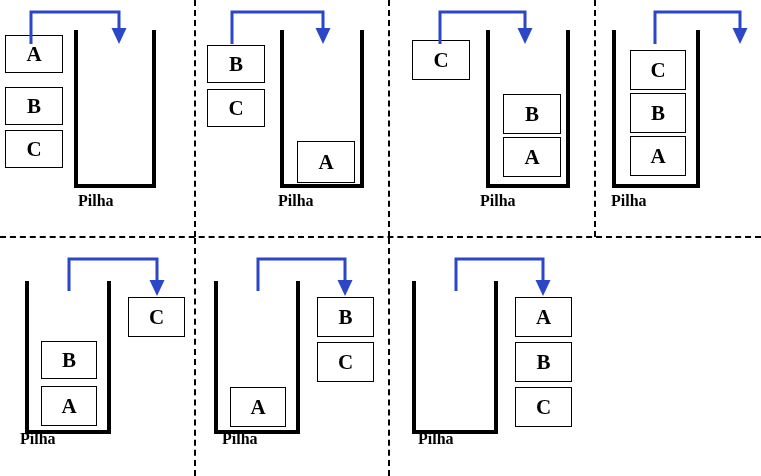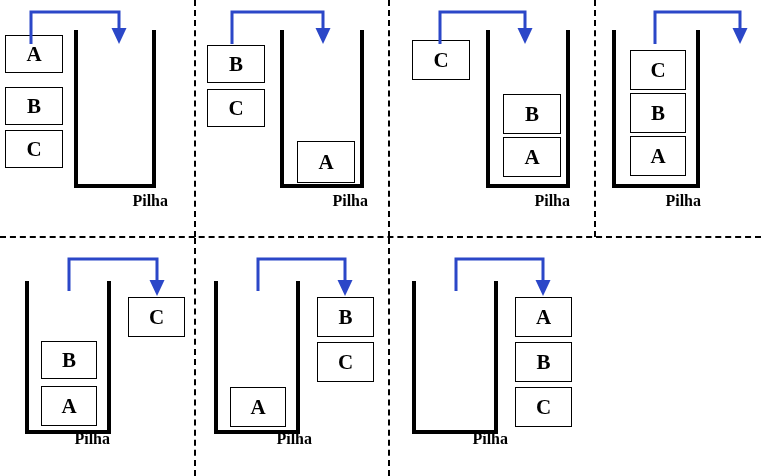--- a/index.html
+++ b/index.html
@@ -57,21 +57,21 @@
     background: transparent;
   }
 
   
   .pilha-label {
     position: absolute;
     font-family: "Liberation Serif", serif;
     font-weight: bold;
     font-size: 16px;
     color: #000000;
-    text-align: right;
+    text-align: left;
     white-space: nowrap;
   }
 
   
   .arrow-svg {
     position: absolute;
     overflow: visible;
     pointer-events: none;
   }
   .arrow-path {

